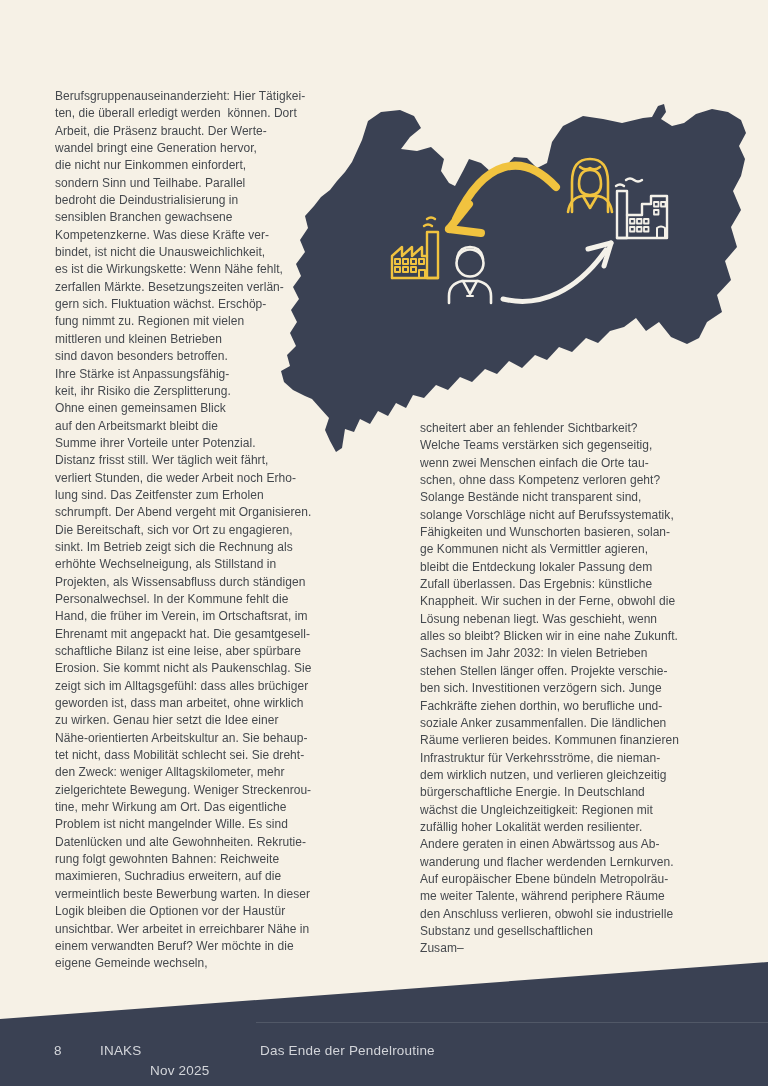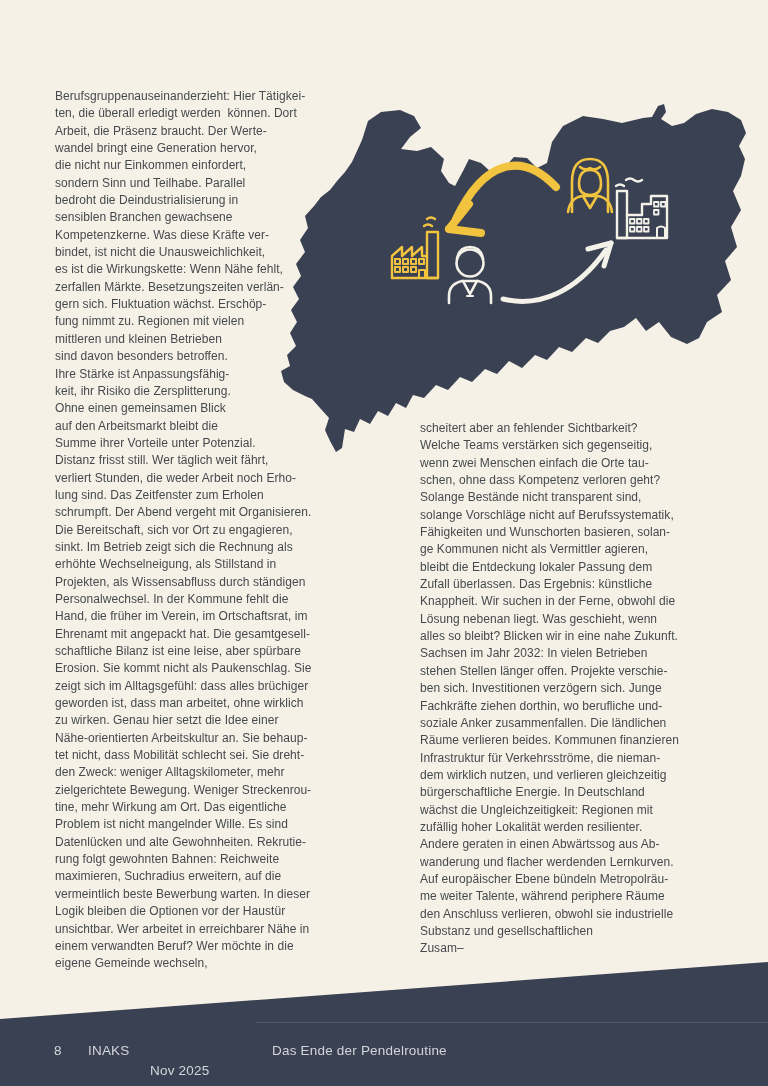--- a/index.html
+++ b/index.html
@@ -31,23 +31,23 @@
     background:rgba(255,255,255,0.12);
   }
   .footer-text{
     position:absolute;
     font-size:13.5px;
     color:#d3d5da;
     top:1043px;
     letter-spacing:0.2px;
   }
   .footer-page{left:54px;}
-  .footer-pub{left:88px;}
+  .footer-pub{left:100px;}
   .footer-date{left:150px;margin-top:20px;}
-  .footer-title{left:272px;text-align:right;}
+  .footer-title{left:260px;text-align:right;}
 </style>
 </head>
 <body>
 
 <div class="page">
 
   <div class="col col-left">Berufsgruppenauseinanderzieht: Hier Tätigkei-
 ten, die überall erledigt werden  können. Dort
 Arbeit, die Präsenz braucht. Der Werte-
 wandel bringt eine Generation hervor,

